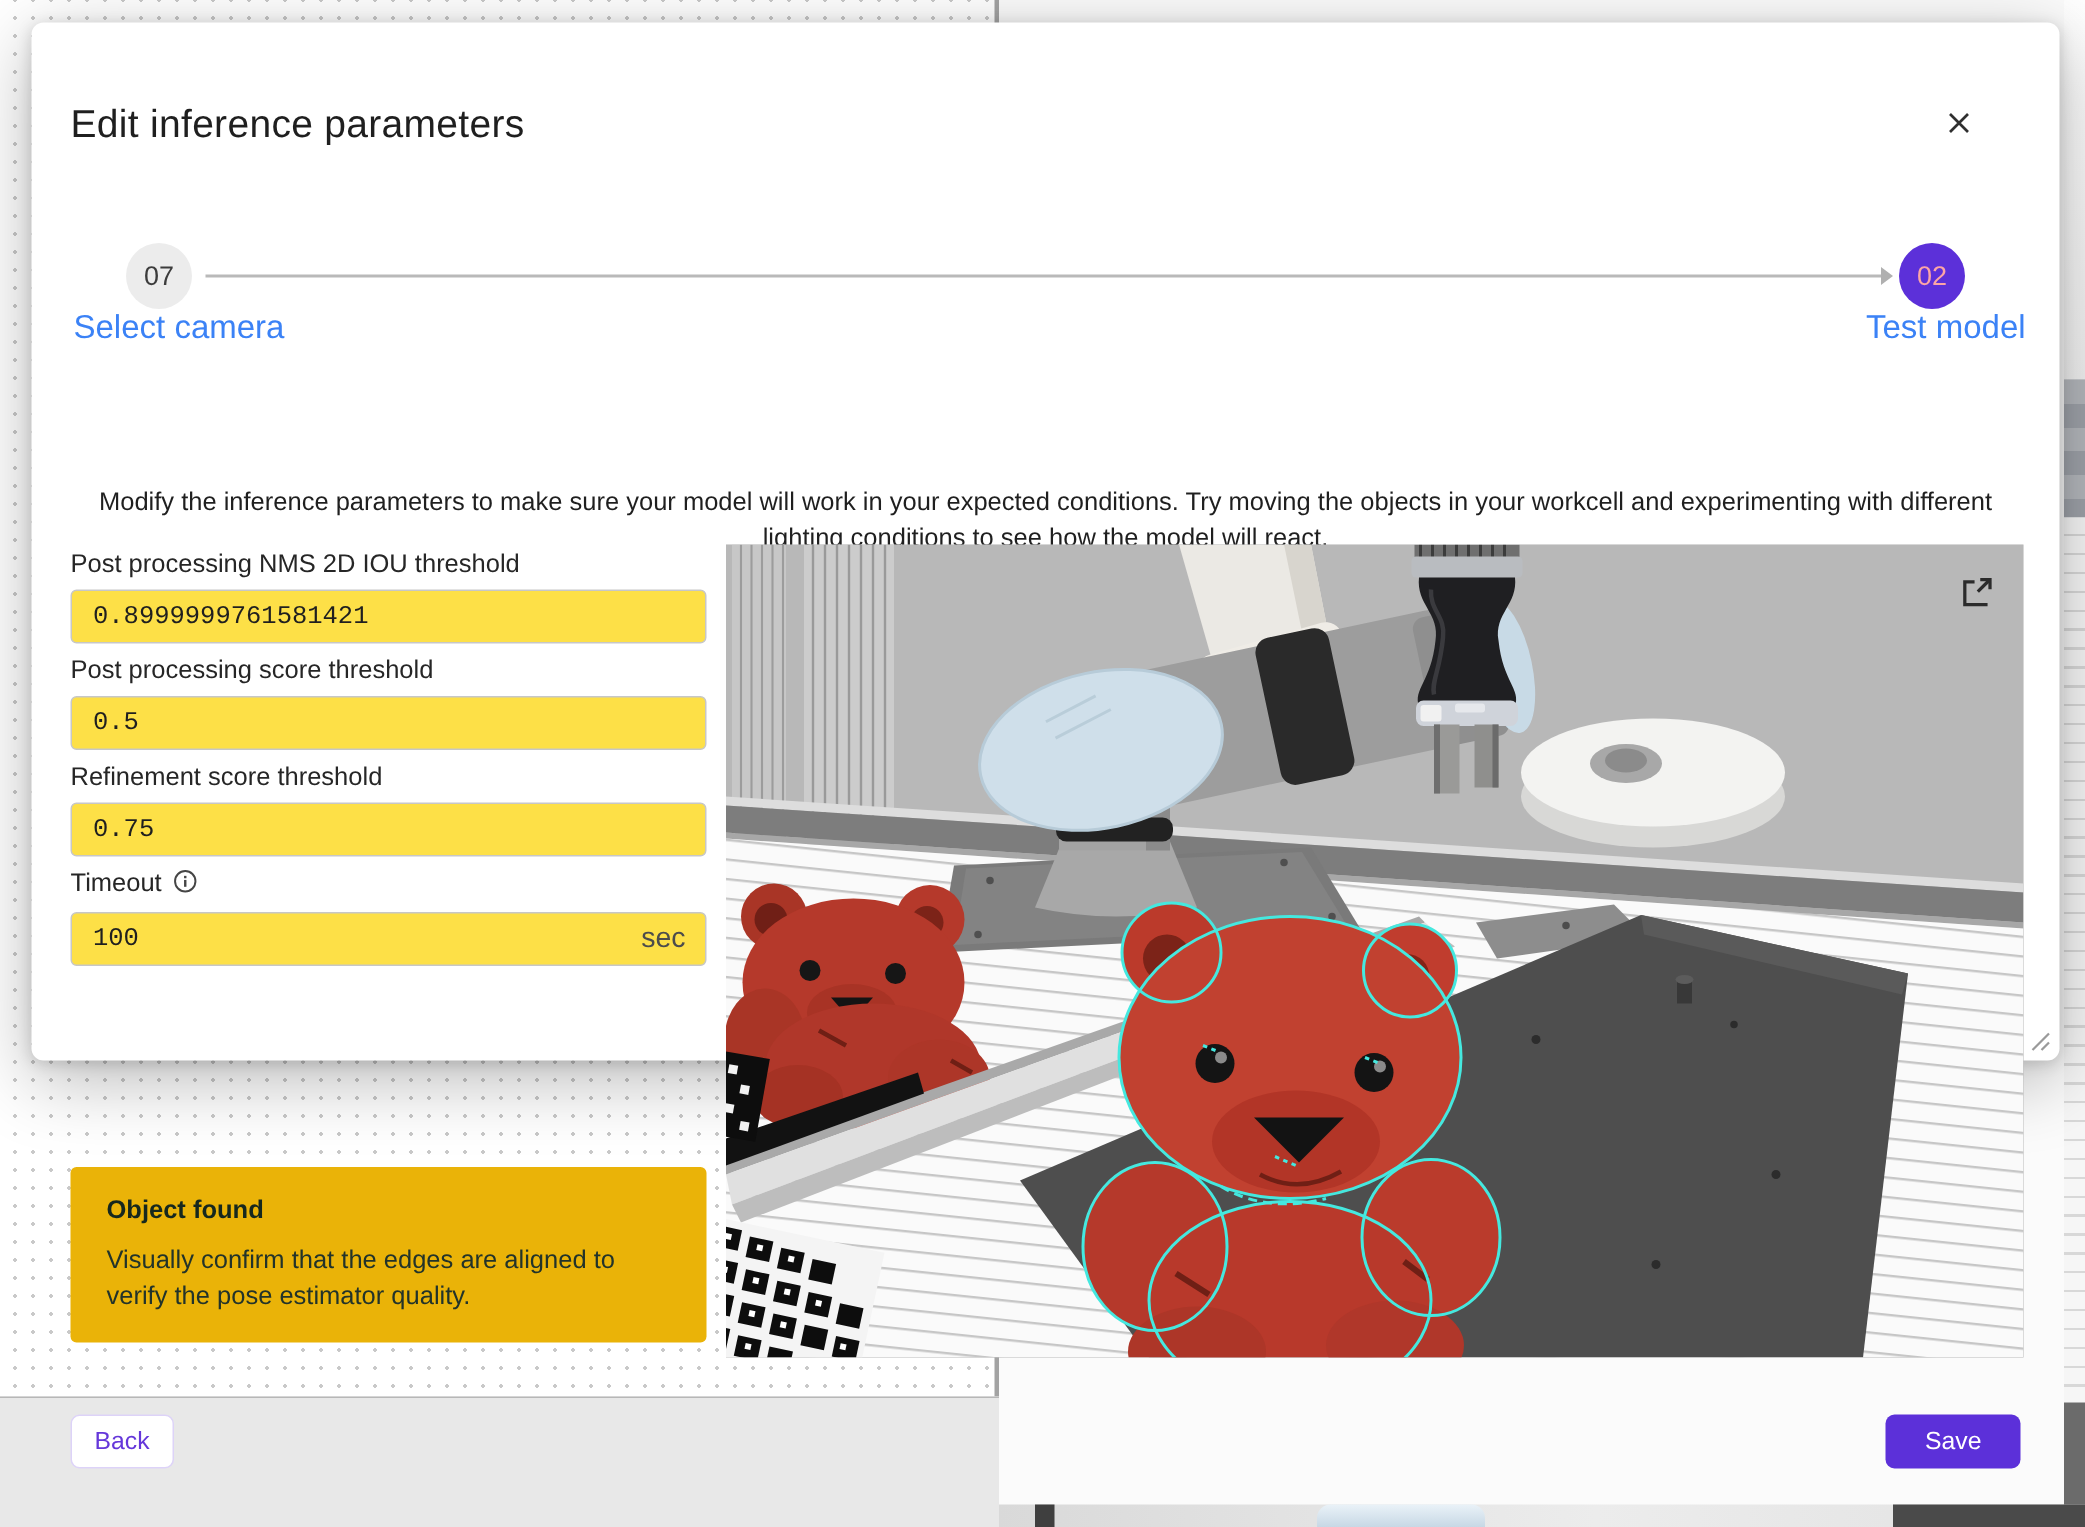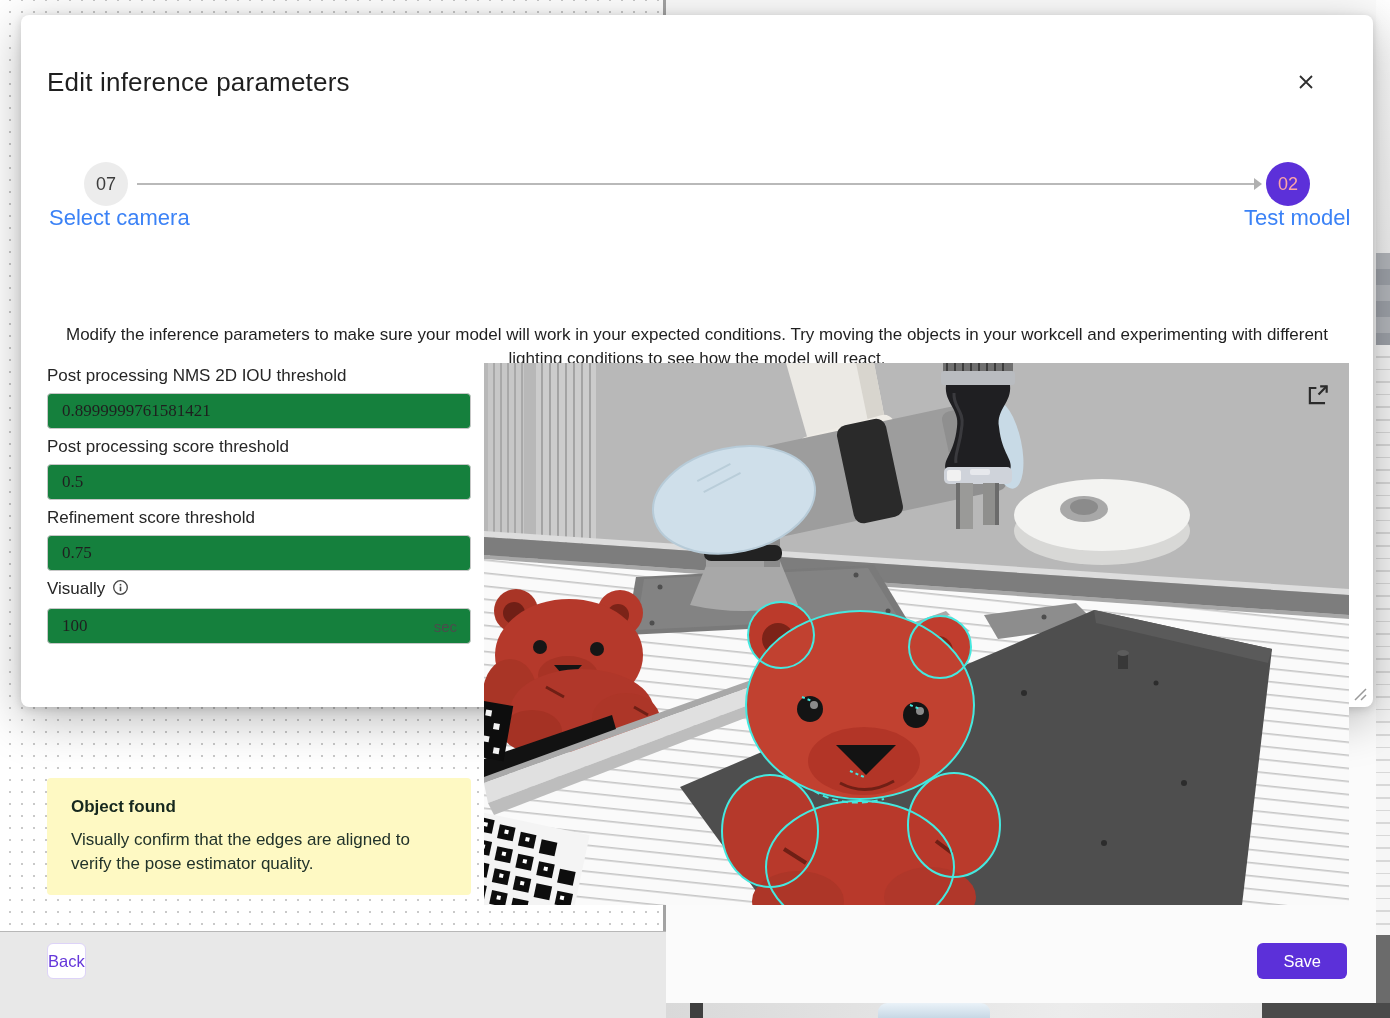--- a/index.html
+++ b/index.html
@@ -38,31 +38,31 @@
   .step-label.second { left:1223px; }
   .step-line { position:absolute; left:116px; top:168px; width:1118px; height:2px; background:#b9b9b9; }
   .step-arrow { position:absolute; left:1233px; top:163px; width:0; height:0; border-left:8px solid #b0b0b0; border-top:6px solid transparent; border-bottom:6px solid transparent; }
 
   .description { position:absolute; left:44px; top:281px; width:1264px; text-align:center; font-size:17px; line-height:24px; color:#1f1f1f;margin-top:27px; }
 
   
   .form-col { position:absolute; left:26px; top:350px; width:424px; }
   .f-label { display:block; font-size:17px; line-height:22px; color:#262626; margin-bottom:6px; }
   .f-input-wrap { position:relative; margin-bottom:7px; }
-  .f-input { width:424px; height:36px; border:1px solid #c7c7c7; border-radius:4px; padding:0 40px 0 14px; font-size:17px; color:#1f1f1f; font-family:Liberation Serif, serif; background:#15803d; }
-  .f-suffix { position:absolute; right:14px; top:50%; transform:translateY(-50%); font-size:15px; color:#4c4c4c; }
+  .f-input { width:424px; height:36px; border:1px solid #c7c7c7; border-radius:4px; padding:0 40px 0 14px; font-size:17px; color:#1f1f1f; font-family:Liberation Mono, monospace; background:#fde047; }
+  .f-suffix { position:absolute; right:14px; top:50%; transform:translateY(-50%); font-size:19px; color:#4c4c4c; }
   .info-icon { display:inline-block; vertical-align:-2px; margin-left:7px; cursor:pointer; }
 
   
-  .alert { position:absolute; left:26px; top:763px; width:424px; min-height:108px; background:#fef9c3; border-radius:4px; padding:19px 24px; }
+  .alert { position:absolute; left:26px; top:763px; width:424px; min-height:108px; background:#eab308; border-radius:4px; padding:19px 24px; }
   .alert-title { font-size:17px; font-weight:bold; color:#16281e; margin-bottom:11px; }
   .alert-body { font-size:17px; line-height:24px; color:#22332a; }
 
   
-  .btn-back { position:absolute; left:26px; top:928px; height:36px; padding:0 0; background:#ffffff; border:1px solid #ddd3f8; border-radius:6px; color:#6537da; font-size:16.5px; font-family:"Liberation Sans",sans-serif; cursor:pointer; }
+  .btn-back { position:absolute; left:26px; top:928px; height:36px; padding:0 15px; background:#ffffff; border:1px solid #ddd3f8; border-radius:6px; color:#6537da; font-size:16.5px; font-family:"Liberation Sans",sans-serif; cursor:pointer; }
   .btn-save { position:absolute; right:26px; top:928px; height:36px; padding:0 26px; background:#5c30d9; border:none; border-radius:6px; color:#ffffff; font-size:16.5px; font-family:"Liberation Sans",sans-serif; cursor:pointer; }
   .resize-handle { position:absolute; right:5px; bottom:5px; width:16px; height:16px; cursor:nwse-resize; }
 
   
   .viewport { position:absolute; left:463px; top:348px; width:865px; height:542px; background:#b9b9b9; overflow:hidden; }
   .open-btn { position:absolute; right:17px; top:19px; width:28px; height:28px; background:transparent; border:none; cursor:pointer; }
 </style>
 </head>
 <body>
 
@@ -113,21 +113,21 @@
       <label class="f-label">Post processing score threshold</label>
       <div class="f-input-wrap">
         <input class="f-input" type="text" value="0.5" style="">
       </div>
 
       <label class="f-label">Refinement score threshold</label>
       <div class="f-input-wrap">
         <input class="f-input" type="text" value="0.75" style="">
       </div>
 
-      <label class="f-label"><span>Visually</span><span class="info-icon"><svg width="17" height="17" viewBox="0 0 17 17">
+      <label class="f-label"><span>Timeout</span><span class="info-icon"><svg width="17" height="17" viewBox="0 0 17 17">
               <circle cx="8.5" cy="8.5" r="6.8" fill="none" stroke="#454545" stroke-width="1.3"></circle>
               <rect x="7.7" y="4.9" width="1.6" height="1.6" fill="#454545"></rect>
               <rect x="7.7" y="7.6" width="1.6" height="4.6" fill="#454545"></rect>
             </svg></span></label>
       <div class="f-input-wrap">
         <input class="f-input" type="text" value="100" style="">
         <span class="f-suffix">sec</span>
       </div>
     </div>
 

